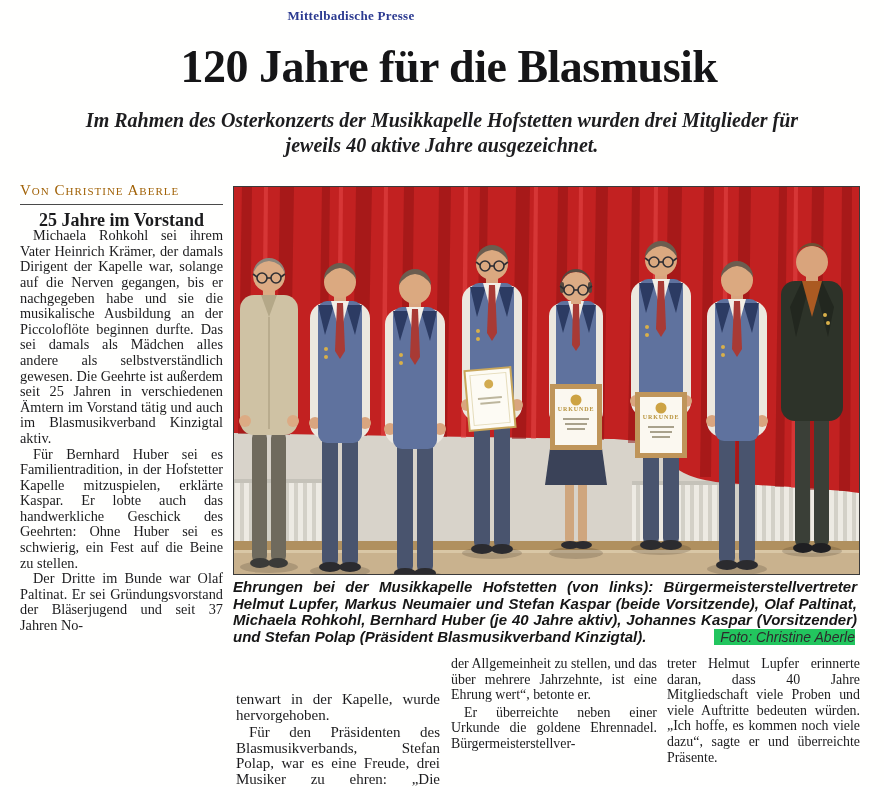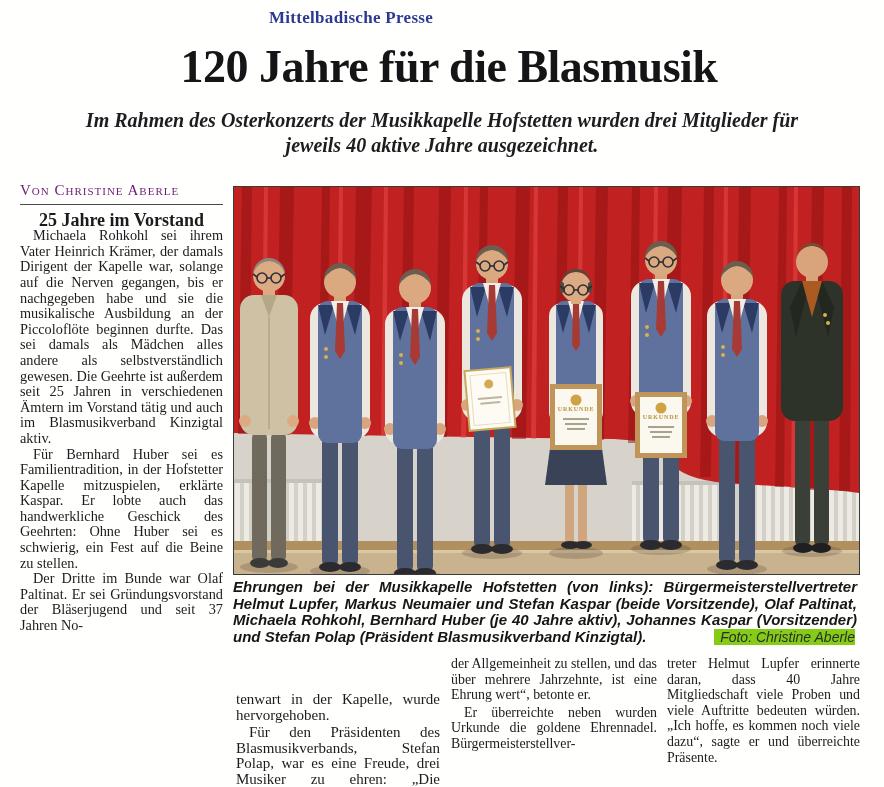--- a/index.html
+++ b/index.html
@@ -2,32 +2,32 @@
 <html lang="de"><head>
 <meta charset="utf-8">
 <style>
   html,body{margin:0;padding:0;background:#ffffff;}
   #page{
     position:relative;width:884px;height:787px;background:#fffffe;
     font-family:"Liberation Serif",serif;color:#1b1b1d;overflow:hidden;
   }
   .masthead{
     position:absolute;top:8px;left:0;width:702px;text-align:center;
-    font-weight:bold;font-size:17px;letter-spacing:.3px;color:#2b3a90;
+    font-weight:bold;font-size:13px;letter-spacing:.3px;color:#2b3a90;
   }
   .headline{
     position:absolute;top:40px;left:0;width:884px;text-align:center;
     font-size:46px;font-weight:bold;color:#151517;letter-spacing:-.5px;
   }
   .standfirst{
     position:absolute;top:108px;left:82px;width:720px;text-align:center;
     font-style:italic;font-weight:bold;font-size:20px;line-height:25px;color:#1d1d1f;
   }
   .byline{
-    font-variant:small-caps;font-size:15px;letter-spacing:1px;color:#701a75;
+    font-variant:small-caps;font-size:15px;letter-spacing:1px;color:#a16207;
     border-bottom:1.5px solid #4a4a4a;padding-bottom:5px;margin-bottom:8px;
   }
   .col{position:absolute;font-size:14.3px;line-height:15.6px;text-align:justify;}
   .col p{margin:0;}
   .col p.indent{text-indent:13px;}
   .col p.space-above{margin-top:2px;}
   #col1{left:20px;top:183px;width:203px;height:580px;}
   .lead-loc{font-weight:bold;}
   .subhead{
     font-weight:bold;font-size:18px;margin:13px 0 7px 0;text-align:center;text-indent:0;
@@ -37,21 +37,21 @@
     border:1px solid #3a3a3a;box-sizing:content-box;background:#c22121;
   }
   .photo-frame svg{display:block;}
   .caption-block{
     position:absolute;left:233px;top:579px;width:624px;
     font-family:"Liberation Sans",sans-serif;font-weight:bold;
     font-size:15px;line-height:16.5px;color:#161616;text-align:justify;font-style:italic;
   }
   .caption-credit{
     position:absolute;right:2px;bottom:0;
-    font-weight:normal;font-size:14px;color:#2c2c2c;background:#84cc16;padding-left:6px;
+    font-weight:normal;font-size:14px;color:#2c2c2c;background:#22c55e;padding-left:6px;
   }
   #col2{left:236px;top:692px;width:204px;font-size:15px;}
   #col3{left:451px;top:656px;width:206px;font-size:13.9px;}
   #col4{left:667px;top:656px;width:193px;font-size:13.9px;}
   .cert-title{
     font-family:"Liberation Serif",serif;font-weight:bold;font-size:6px;
     letter-spacing:.9px;fill:#b8933c;text-transform:uppercase;
   }
 </style>
 </head>
@@ -245,19 +245,19 @@
     <span>Ehrungen bei der Musikkapelle Hofstetten (von links): Bürgermeisterstellvertreter Helmut Lupfer, Markus Neumaier und Stefan Kaspar (beide Vorsitzende), Olaf Paltinat, Michaela Rohkohl, Bernhard Huber (je 40 Jahre aktiv), Johannes Kaspar (Vorsitzender) und Stefan Polap (Präsident Blasmusikverband Kinzigtal).</span>
     <span class="caption-credit">Foto: Christine Aberle</span>
   </div>
 
   <div class="col" id="col2">
     <p>tenwart in der Kapelle, wurde hervorgehoben.</p>
     <p class="indent space-above">Für den Präsidenten des Blasmusikverbands, Stefan Polap, war es eine Freude, drei Musiker zu ehren: „Die Leidenschaft für Musik in den Dienst</p>
   </div>
   <div class="col" id="col3">
     <p>der Allgemeinheit zu stellen, und das über mehrere Jahrzehnte, ist eine Ehrung wert“, betonte er.</p>
-    <p class="indent space-above">Er überreichte neben wurden Urkunde die goldene Ehrennadel. Bürgermeisterstellver-</p>
+    <p class="indent space-above">Er überreichte neben einer Urkunde die goldene Ehrennadel. Bürgermeisterstellver-</p>
   </div>
   <div class="col" id="col4">
     <p>treter Helmut Lupfer erinnerte daran, dass 40 Jahre Mitgliedschaft viele Proben und viele Auftritte bedeuten würden. „Ich hoffe, es kommen noch viele dazu“, sagte er und überreichte Präsente.</p>
   </div>
 
 </div>
 
 </body></html>

